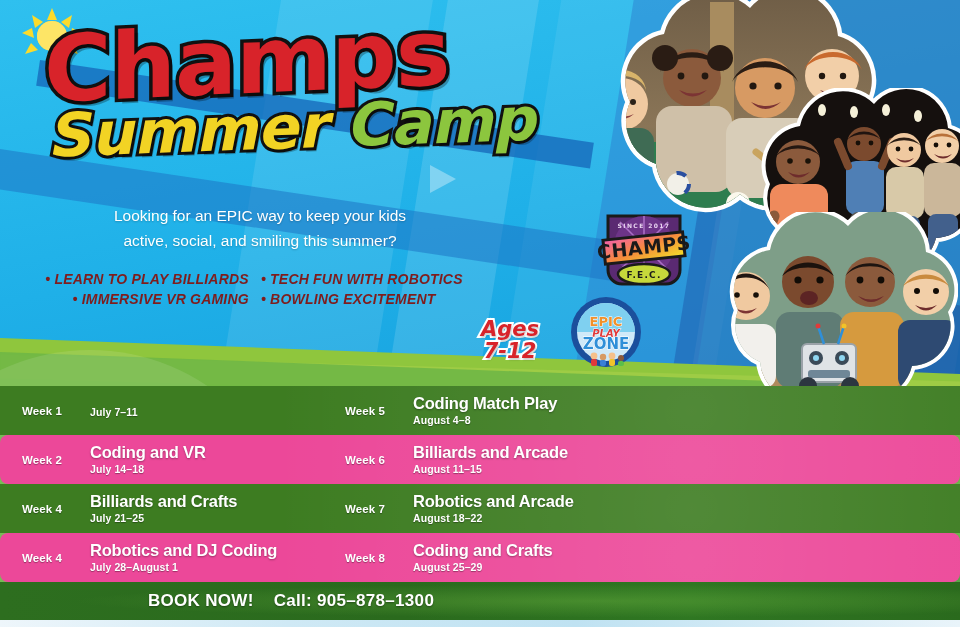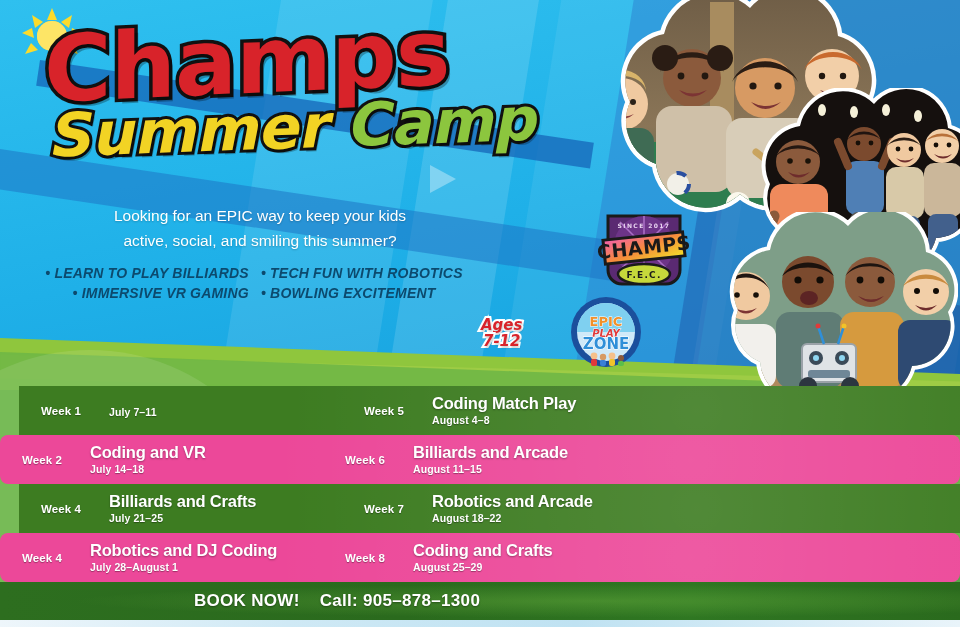--- a/index.html
+++ b/index.html
@@ -81,21 +81,21 @@
   .gstripe-lime {
     position:absolute; left:0; right:0; top:38px; height:24px;
     background:#a6cf4a; opacity:.65; transform:rotate(1.6deg);
   }
 
   
   .rows { position:absolute; left:0; right:0; top:386px; height:196px; }
   .row {
     position:relative; height:49px; display:flex; align-items:center;
   }
-  .row.dark  { background:#3d7c21;margin-left:19px; }
+  .row.dark  { background:#3d7c21; }
   .row.light { background:#ec4899;border-radius:8px; }
   .row .sheen {
     position:absolute; inset:0; pointer-events:none;
     background:radial-gradient(circle at 72% 50%, rgba(255,255,255,.10), rgba(255,255,255,0) 60%);
   }
 
   .cell { position:relative; display:flex; align-items:center; }
   .cell-left  { position:absolute; left:0;   width:340px; height:100%; }
   .cell-right { position:absolute; left:340px; width:360px; height:100%; }
 
@@ -115,21 +115,21 @@
   .wk-dates {
     color:#ffffff; font-size:10.5px; font-weight:bold;
     margin-top:2px; letter-spacing:.1px;
     text-shadow:0 1px 1px rgba(0,0,0,.35);
   }
 
   
   .footer {
     position:absolute; left:0; right:0; top:582px; height:38px;
     background:linear-gradient(90deg,#2d6e1f 0%,#2a6a1d 42%,#2f7722 72%,#2a6a1d 100%);
-    display:flex; align-items:center;padding-left:46px;
+    display:flex; align-items:center;
   }
   .footer .sheenf {
     position:absolute; inset:0;
     background:radial-gradient(ellipse at 62% 50%, rgba(120,190,70,.35), rgba(0,0,0,0) 62%);
   }
   .footer-text {
     position:relative; margin-left:148px;
     color:#ffffff; font-size:17px; font-weight:bold; letter-spacing:.3px;
     text-shadow:0 1px 2px rgba(0,0,0,.4);
   }
@@ -169,34 +169,34 @@
   .sun { position:absolute; left:16px; top:6px; width:72px; height:62px; }
 
   
   .tagline {
     position:absolute; left:60px; top:203px; width:400px;
     text-align:center; color:#ffffff;
     font-size:15.5px; font-weight:normal; line-height:1.62;
     text-shadow:0 1px 2px rgba(0,0,0,.22);
   }
   .bullets {
-    position:absolute; left:14px; top:263px; width:480px;
-    text-align:center; color:#0c4a6e;
+    position:absolute; left:14px; top:269px; width:480px;
+    text-align:center; color:#7f1d1d;
     font-size:14px; font-weight:bold; font-style:italic;
     line-height:1.45; letter-spacing:.2px;
   }
   .bullets .line { white-space:nowrap; }
   .bullets .it { display:inline-block; margin:0 4px; }
 
   
   .ages {
     position:absolute; left:481px; top:318px;
     text-align:center; line-height:1.06;
     font-family:"DejaVu Sans", sans-serif;
-    font-size:15px; font-weight:bold; font-style:italic;
+    font-size:21px; font-weight:bold; font-style:italic;
     color:#d8232a;
     -webkit-text-stroke:4px #ffffff;
     paint-order:stroke fill;
     text-shadow:1px 2px 2px rgba(0,0,0,.2);
   }
 
   
   .champs-logo { position:absolute; left:596px; top:202px; width:96px; height:96px; }
   .epic-logo   { position:absolute; left:570px; top:296px; width:72px; height:72px; }
 

